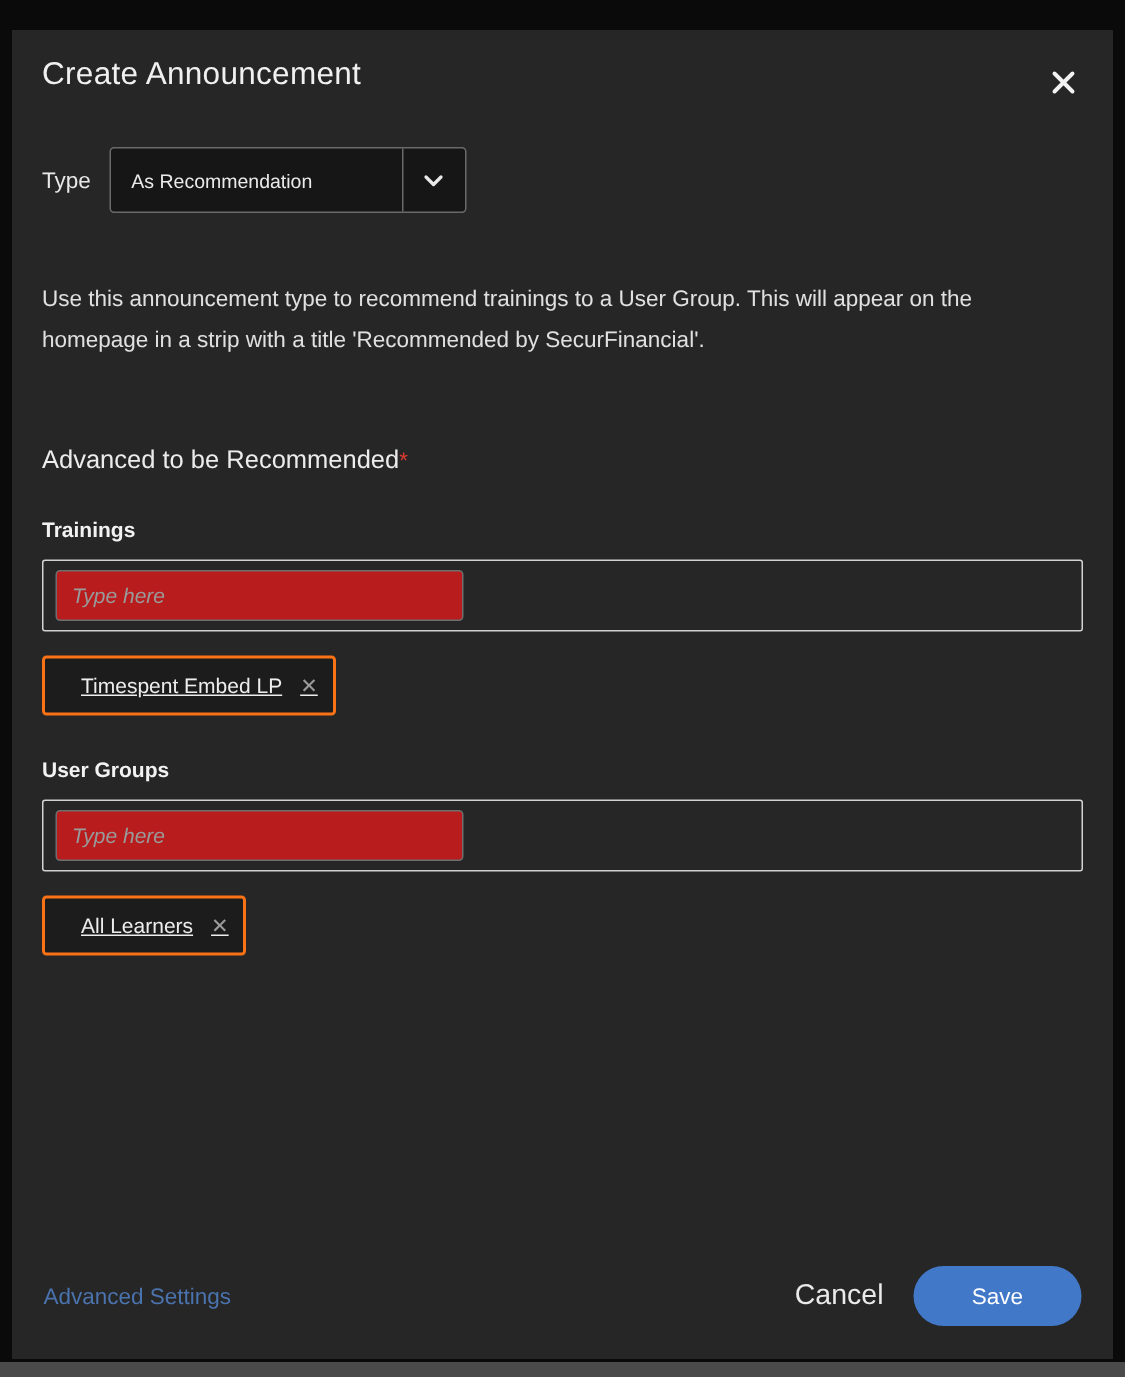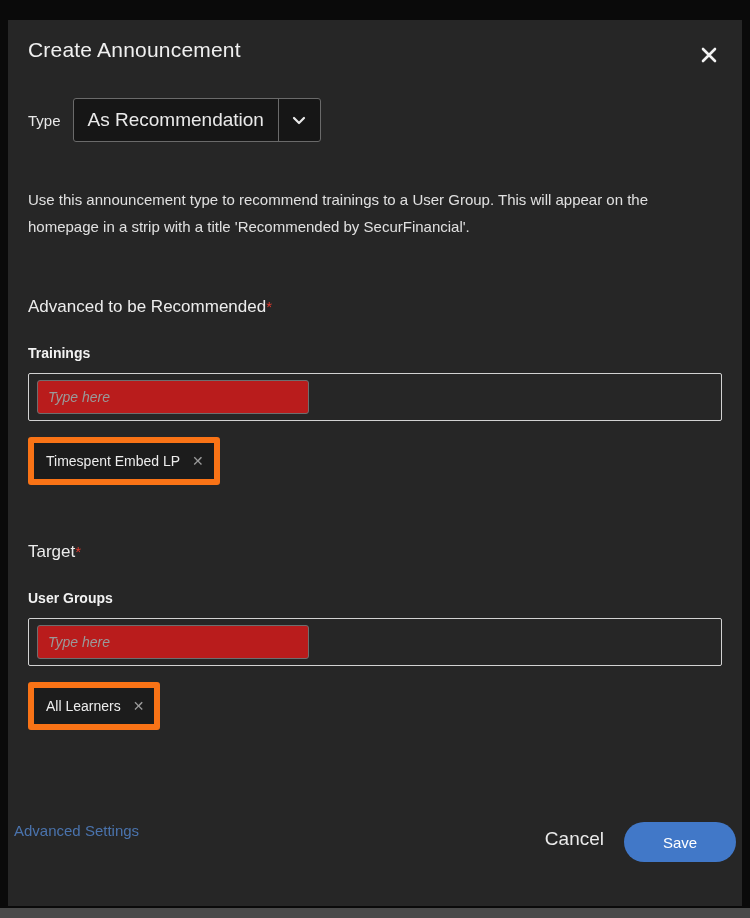--- a/index.html
+++ b/index.html
@@ -92,21 +92,21 @@
     border-radius: 3px;
     background: #161616;
     height: 44px;
     box-sizing: border-box;
     cursor: pointer;
   }
   .select-value {
     display: flex;
     align-items: center;
     padding: 0 14px;
-    font-size: 19px;
+    font-size: 13px;
     color: #eaeaea;
     min-width: 166px;
     white-space: nowrap;
   }
   .select-arrow {
     width: 41px;
     border-left: 1px solid #6a6a6a;
     display: flex;
     align-items: center;
     justify-content: center;
@@ -174,28 +174,29 @@
   
   .chip-row {
     margin-top: 16px;
     display: flex;
     flex-wrap: wrap;
     gap: 10px;
   }
   .chip {
     display: inline-flex;
     align-items: center;
-    border: 6px solid #f97316;
+    border: 2px solid #f97316;
     border-radius: 3px;
     background: #1c1c1c;
     height: 36px;
-    padding: 0 10px 0 12px;
+    padding: 0 10px 0 24px;
     font-size: 14px;
     color: #ededed;
     cursor: default;
+    text-decoration: underline;
   }
   .chip-x {
     margin-left: 12px;
     color: #9b9b9b;
     font-size: 14px;
     line-height: 1;
     cursor: pointer;
   }
 
   
@@ -247,22 +248,22 @@
   }
 
   
   .dlg-footer {
     position: absolute;
     left: 0;
     bottom: 0;
     width: 734px;
     height: 84px;
     display: flex;
-    align-items: flex-start;
-    padding: 0 6px;
+    align-items: center;
+    padding: 0 21px;
     box-sizing: border-box;
   }
   .adv-link {
     font-size: 15px;
     color: #4a73ad;
     cursor: pointer;
   }
   .footer-spacer { flex: 1; }
   .cancel-btn {
     font-size: 19px;
@@ -329,23 +330,20 @@
           <input class="token-input" type="text" placeholder="Type here" style="">
         </div>
 
         <div class="chip-row">
           <span class="chip">
             <span>Timespent Embed LP</span>
             <span class="chip-x">✕</span>
           </span>
         </div>
 
-        <div class="section-heading">
-          <span>Target</span><span class="req-star">*</span>
-        </div>
 
         <div class="field-label">User Groups</div>
 
         <div class="token-box">
           <input class="token-input" type="text" placeholder="Type here" style="">
         </div>
 
         <div class="chip-row">
           <span class="chip">
             <span>All Learners</span>

